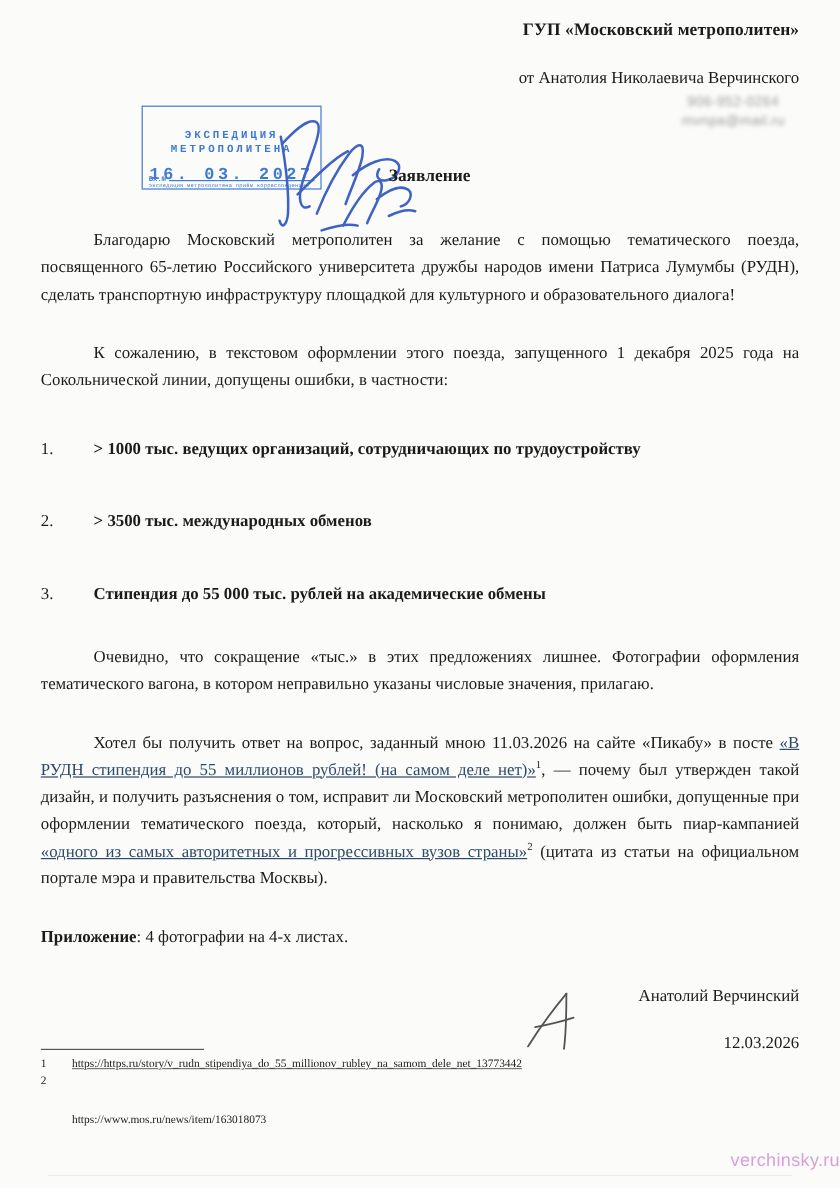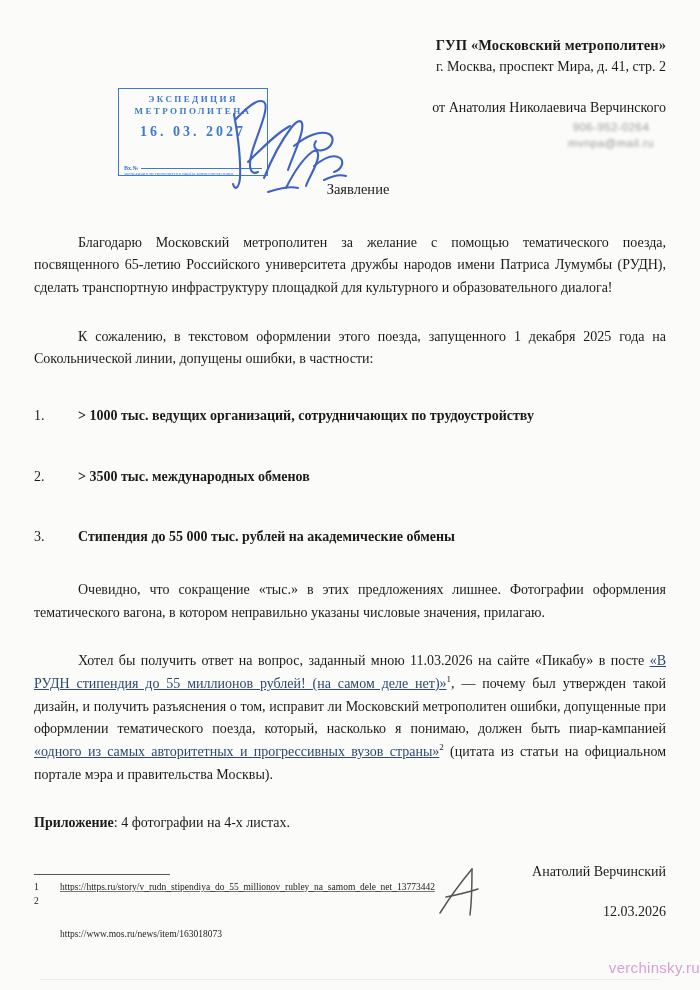--- a/index.html
+++ b/index.html
@@ -19,21 +19,21 @@
   .page {
     position: relative;
     width: 700px;
     height: 990px;
     box-sizing: border-box;
     padding: 0 34px;
   }
 
   
   .header-block {
-    padding-top: 36px;
+    padding-top: 16px;
     text-align: right;
     line-height: 1.32;
   }
   .org-name {
     font-size: 14.5px;
     font-weight: bold;
     letter-spacing: .1px;
   }
   .org-addr {
     font-size: 14px;
@@ -61,27 +61,27 @@
     margin-right: 0;
   }
   .redacted.email { margin-top: 1px; }
 
   
   .stamp {
     position: absolute;
     left: 118px;
     top: 88px;
     width: 150px;
-    height: 88px;
+    height: 70px;
     border: 1.6px solid #2f6fd0;
     color: #2f6fd0;
-    font-family: Liberation Serif, serif;
+    font-family: Liberation Mono, monospace;
     text-align: center;
     box-sizing: border-box;
-    padding-top: 4px;
+    padding-top: 18px;
     opacity: .92;
   }
   .stamp-l1, .stamp-l2 {
     font-size: 9px;
     letter-spacing: 2.4px;
     font-weight: bold;
     line-height: 1.35;
   }
   .stamp-date {
     font-size: 14px;
@@ -125,21 +125,21 @@
     top: 92px;
     width: 130px;
     height: 115px;
     pointer-events: none;
   }
 
   
   .doc-title {
     text-align: center;
     font-size: 14.5px;
-    font-weight: normal;
+    font-weight: bold;
     margin-top: 30px;
     padding-left: 16px;
     position: relative;
     z-index: 2;
   }
 
   
   .body-text {
     margin-top: 34px;
     font-size: 14px;
@@ -255,21 +255,20 @@
     border-top: 1px solid #ececec;
   }
 </style>
 </head>
 <body>
 
 <div class="page">
 
   <div class="header-block">
     <div class="org-name">ГУП «Московский метрополитен»</div>
-    <div class="org-addr">г. Москва, проспект Мира, д. 41, стр. 2</div>
   </div>
 
   <div class="from-block">
     <div class="from-line">от Анатолия Николаевича Верчинского</div>
     <span class="redacted phone">906-952-0264</span>
     <span class="redacted email">mvnpa@mail.ru</span>
   </div>
 
   <div class="stamp">
     <div class="stamp-l1">ЭКСПЕДИЦИЯ</div>

